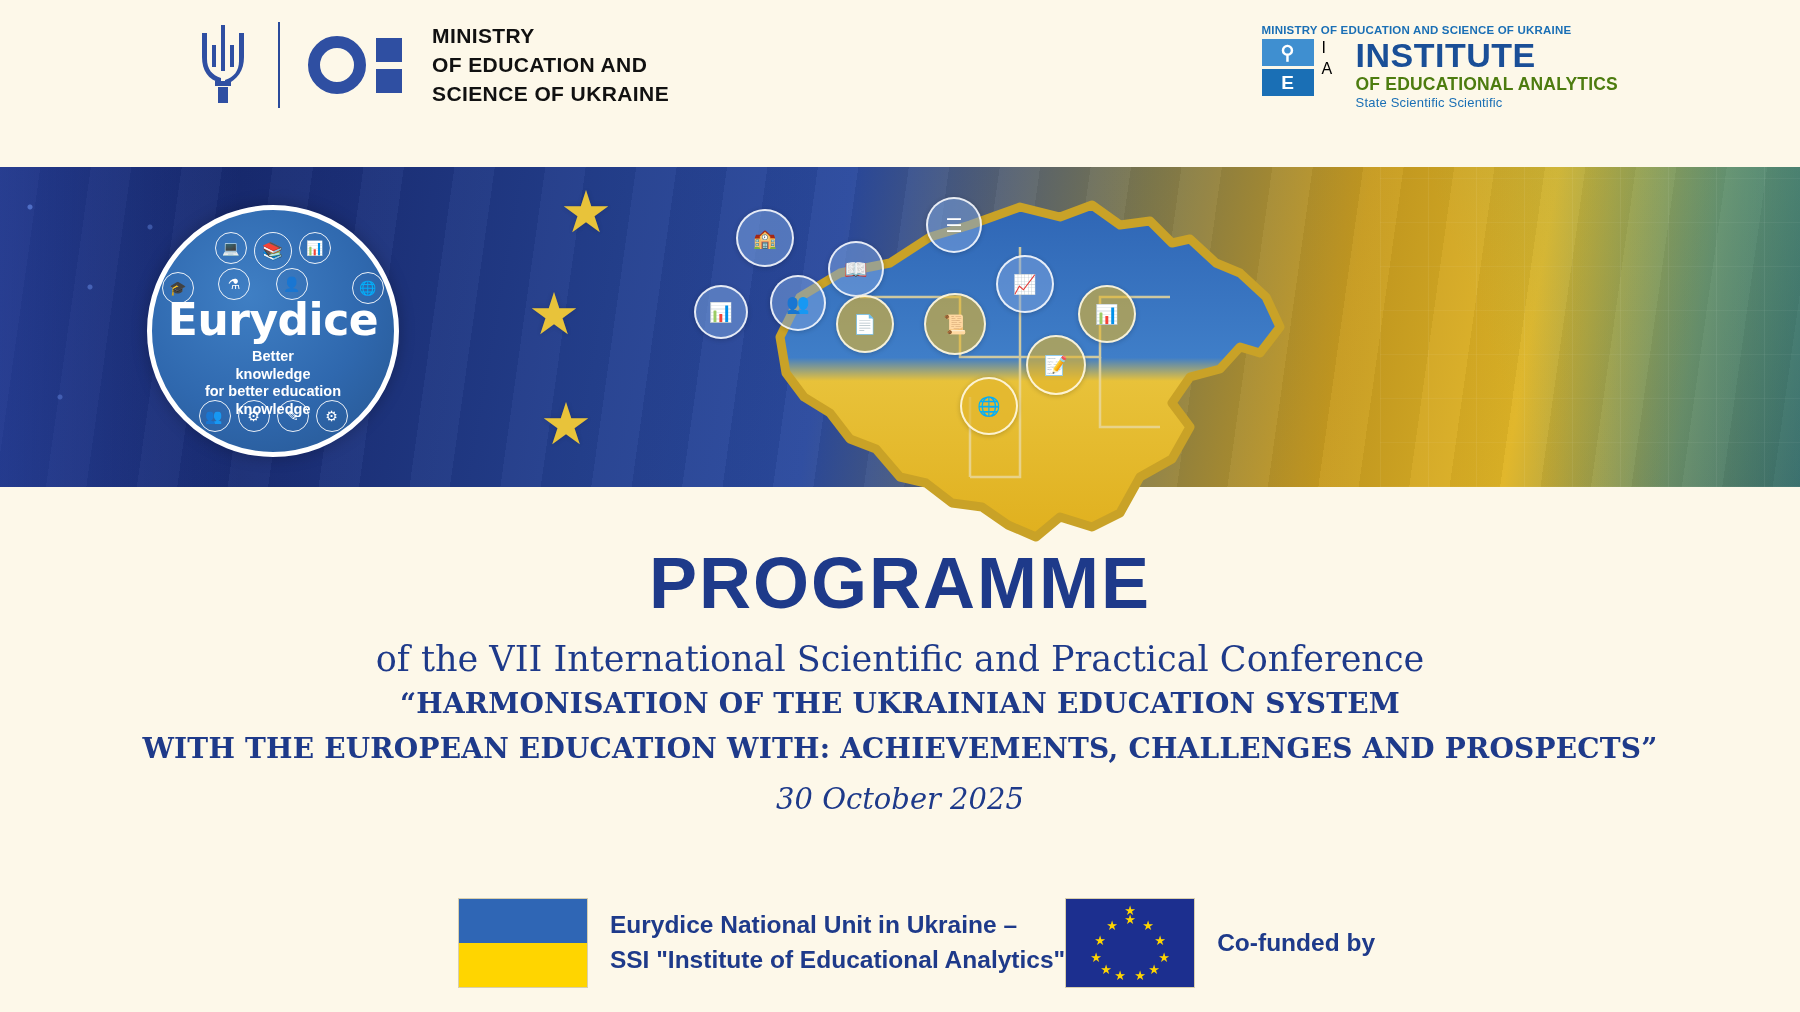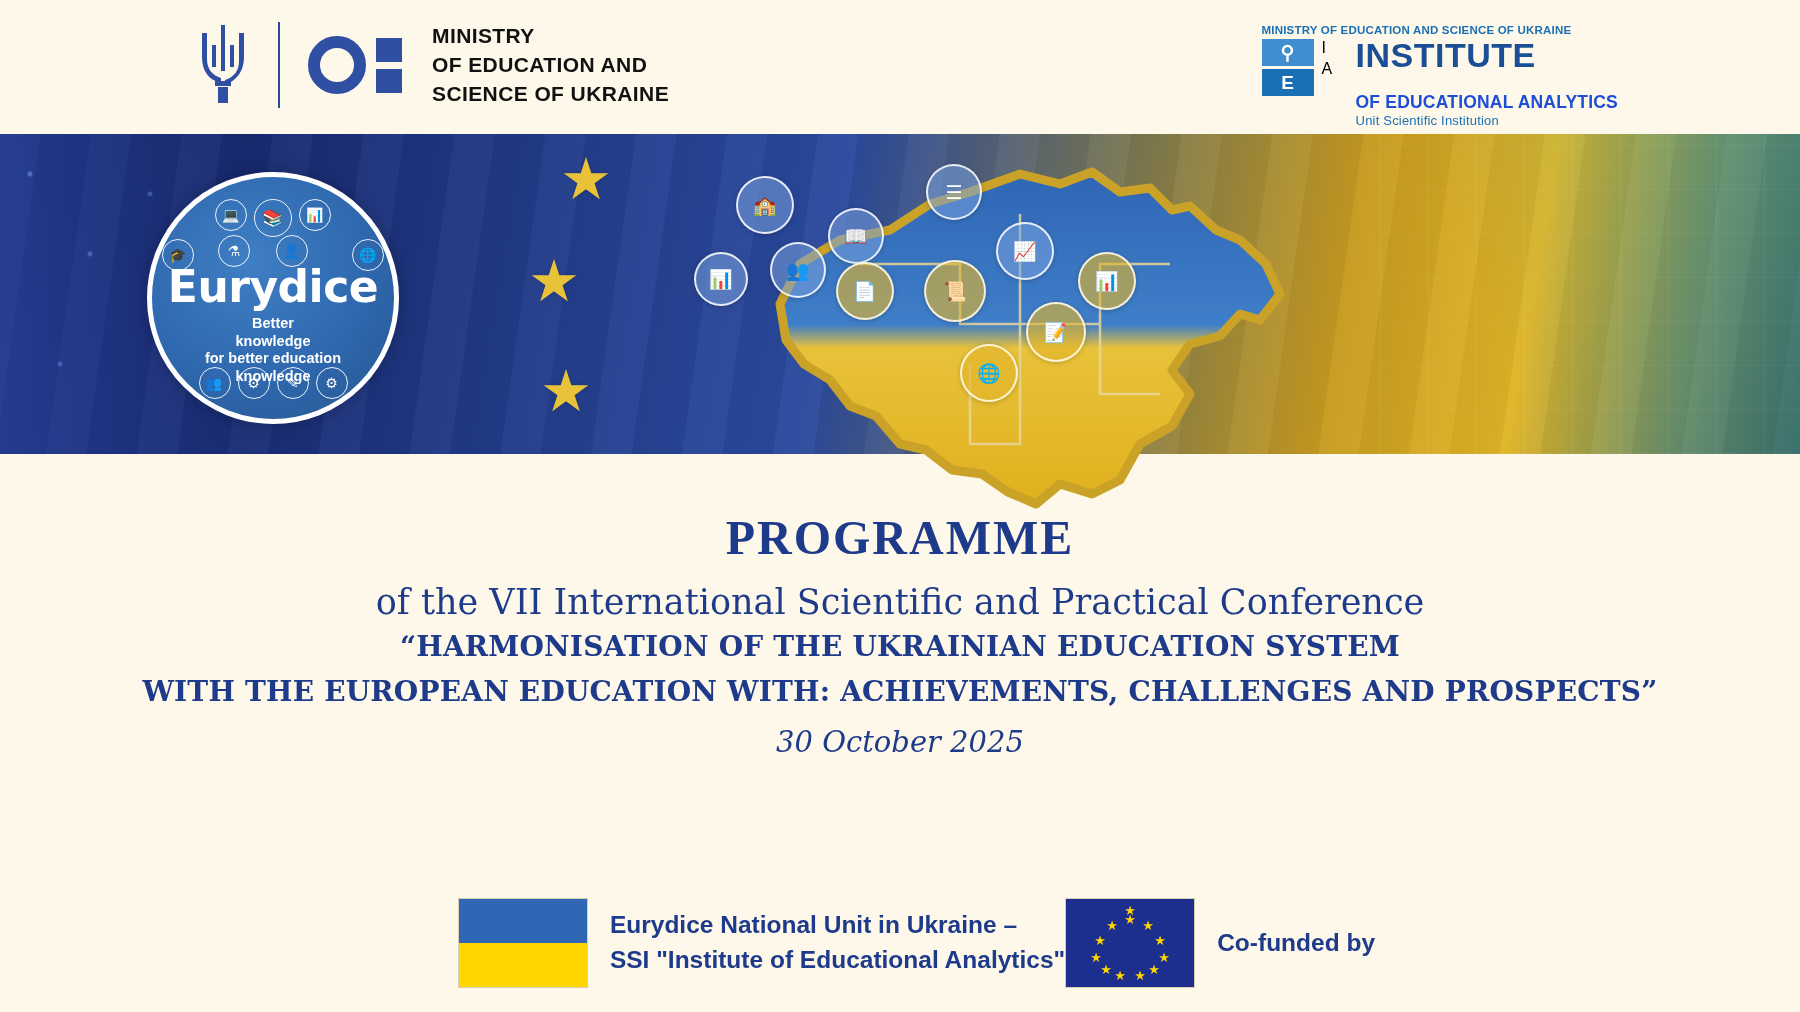--- a/index.html
+++ b/index.html
@@ -11,21 +11,21 @@
     width: 1800px;
     height: 1012px;
     font-family: "Liberation Sans", sans-serif;
     overflow: hidden;
     position: relative;
   }
 
   
   .top-header {
     position: relative;
-    height: 134px;
+    height: 167px;
     background: #fdf8e9;
   }
   .moes-block {
     position: absolute;
     left: 196px;
     top: 22px;
     display: flex;
     align-items: center;
     gap: 16px;
   }
@@ -122,23 +122,23 @@
   .iea-institute {
     font-size: 34px;
     font-weight: bold;
     color: #1a4f97;
     line-height: 0.96;
     letter-spacing: 0.5px;
   }
   .iea-sub1 {
     font-size: 17.5px;
     font-weight: bold;
-    color: #1d4ed8;
+    color: #4d7c0f;
     letter-spacing: 0.2px;
-    margin-top: 20px;
+    margin-top: 2px;
   }
   .iea-sub2 {
     font-size: 13px;
     color: #1a6fb5;
     letter-spacing: 0.2px;
   }
 
   
   .banner {
     position: relative;
@@ -275,23 +275,23 @@
     color: #fff7df;
   }
 
   
   .content {
     position: relative;
     text-align: center;
     margin-top: 60px;
   }
   .programme {
-    font-family: Liberation Serif, serif;
-    font-weight: bold;
-    font-size: 48px;
+    font-family: Liberation Sans, sans-serif;
+    font-weight: bold;
+    font-size: 72px;
     color: #1e3a8a;
     letter-spacing: 2px;
     line-height: 1;
   }
   .conf-line {
     font-family: "DejaVu Serif", serif;
     font-size: 35px;
     color: #1e3a8a;
     margin-top: 20px;
   }
@@ -387,21 +387,21 @@
         <div class="iea-cell light">⚲</div>
         <div class="iea-cell">E</div>
       </div>
       <div class="iea-letters">
         <div class="iea-cell">I</div>
         <div class="iea-cell">A</div>
       </div>
       <div class="iea-names">
         <div class="iea-institute">INSTITUTE</div>
         <div class="iea-sub1">OF EDUCATIONAL ANALYTICS</div>
-        <div class="iea-sub2">Unit Scientific Institution</div>
+        <div class="iea-sub2">State Scientific Scientific</div>
       </div>
     </div>
   </div>
 </div>
 
 <div class="banner">
   <div class="banner-inner">
     <div class="flag-waves"></div>
     <div class="circuit-left"></div>
     <div class="circuit-right"></div>

